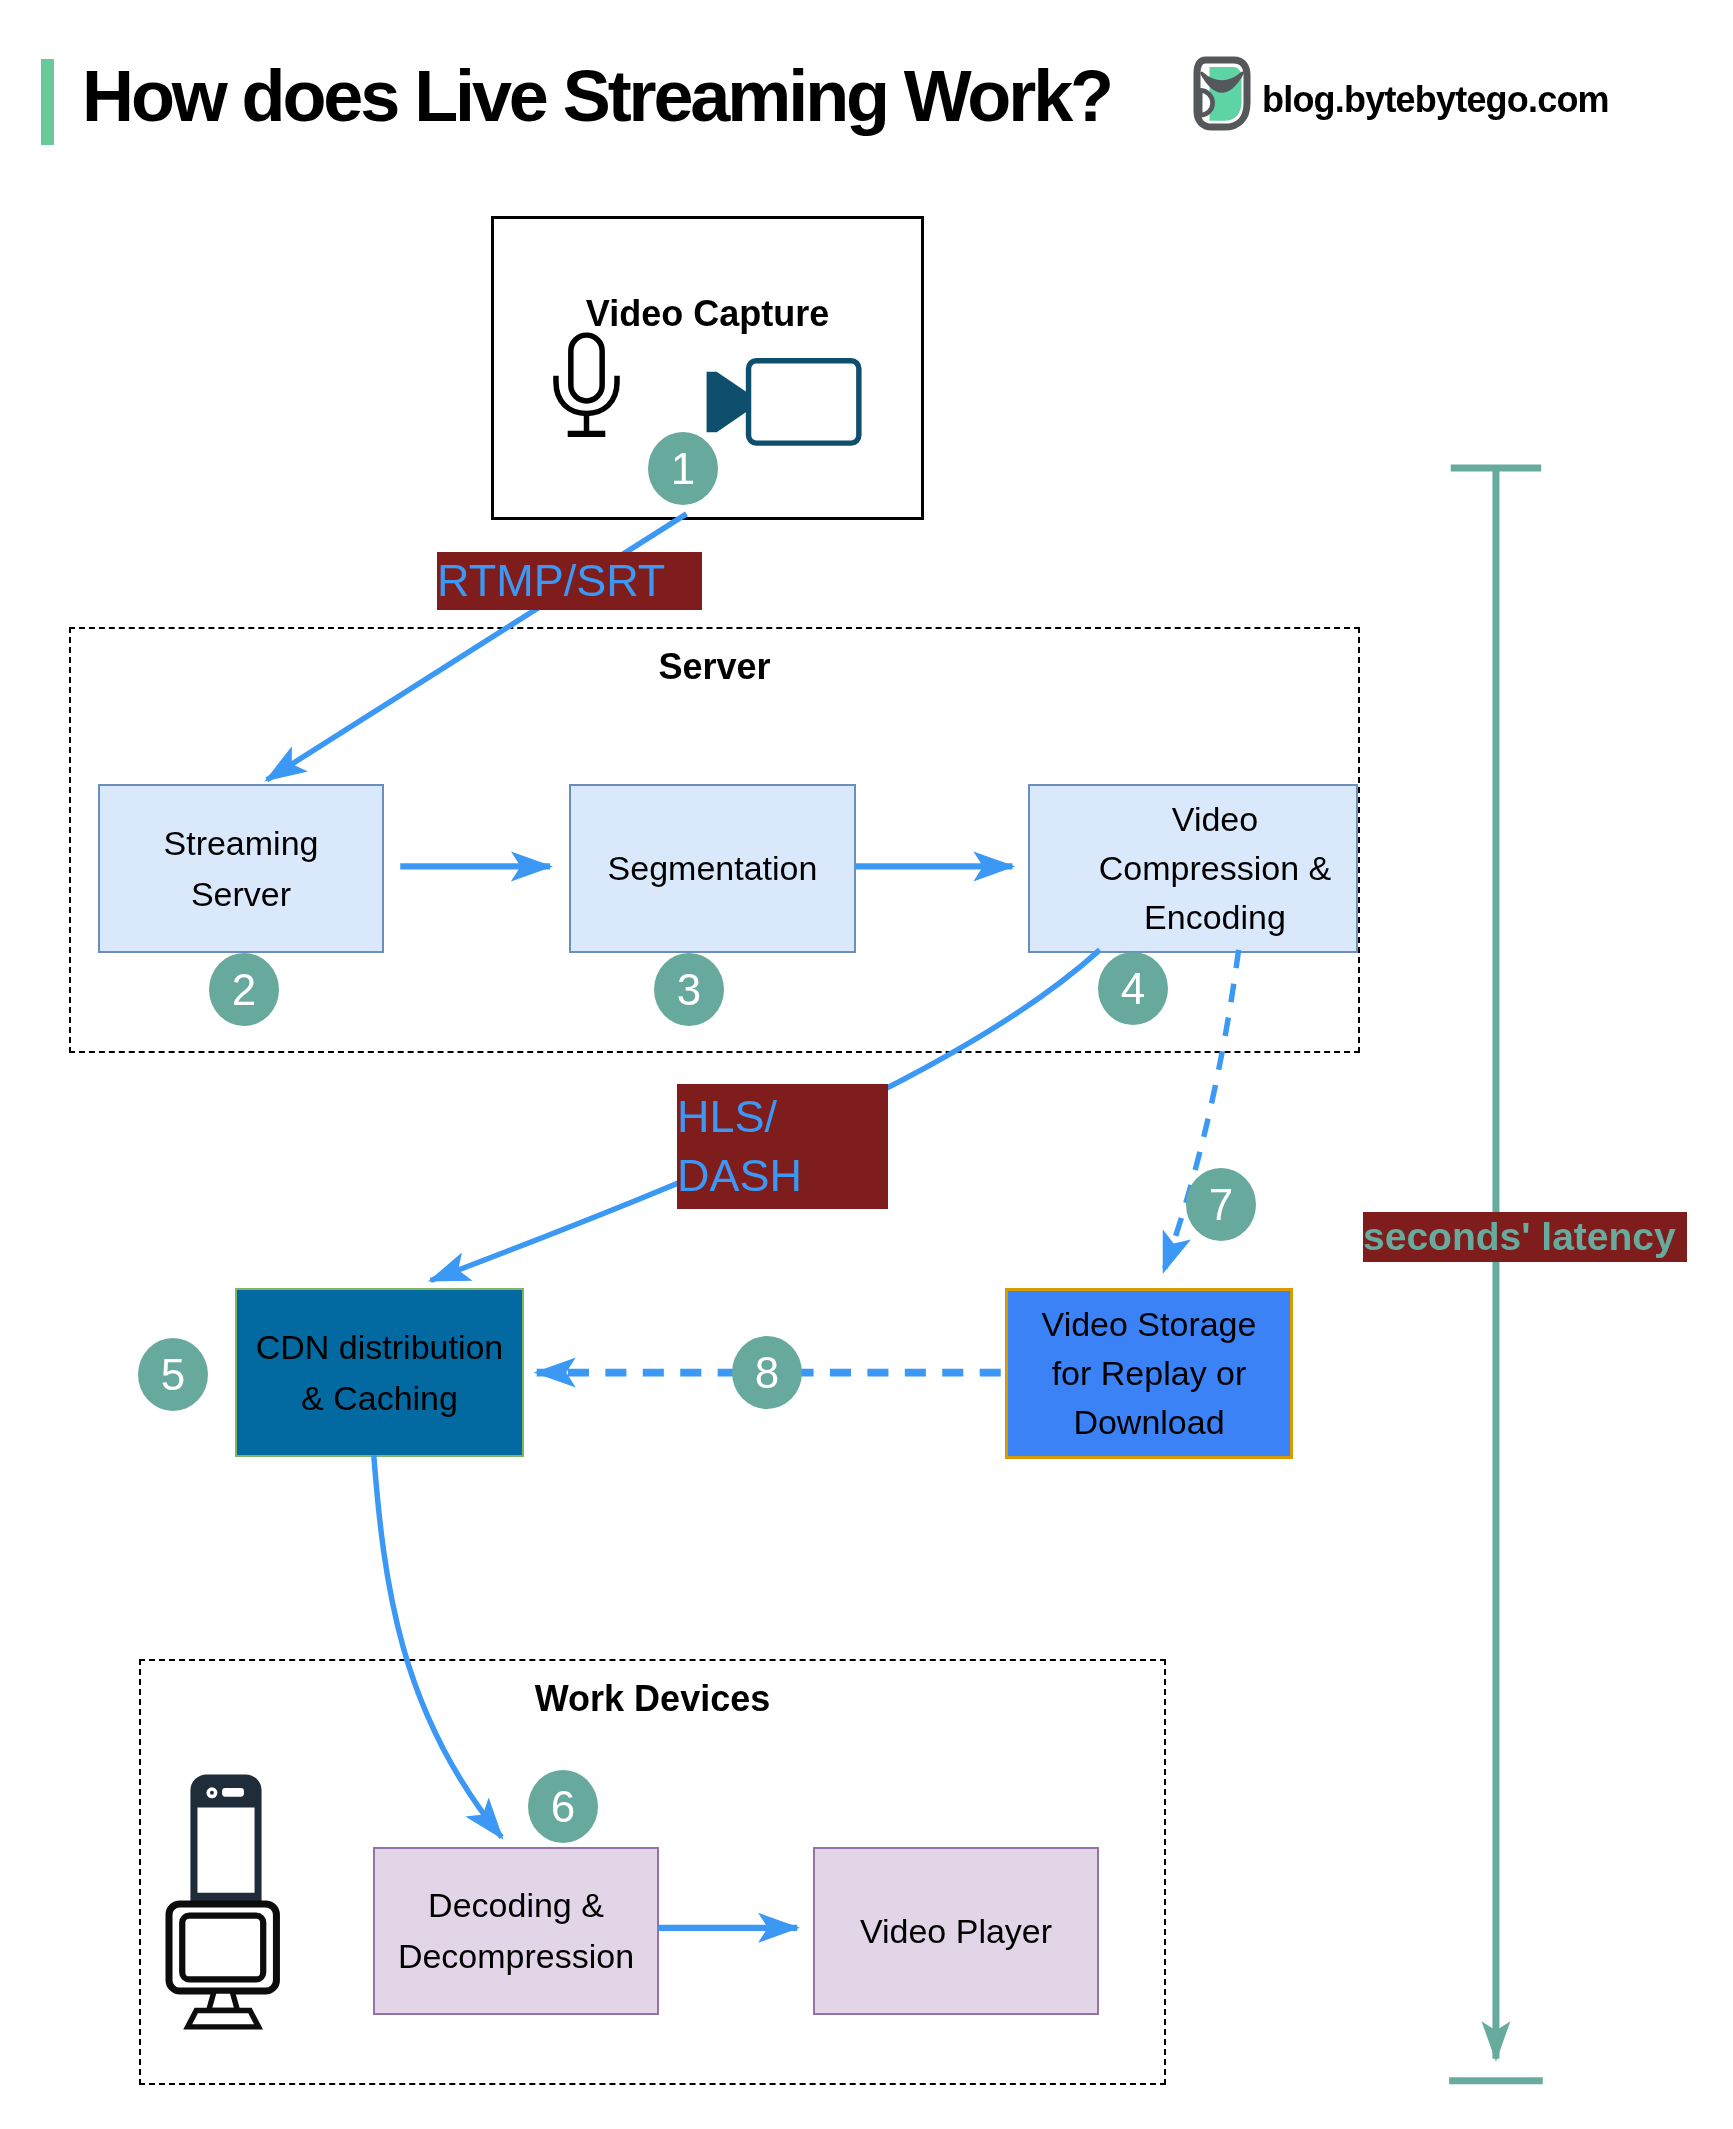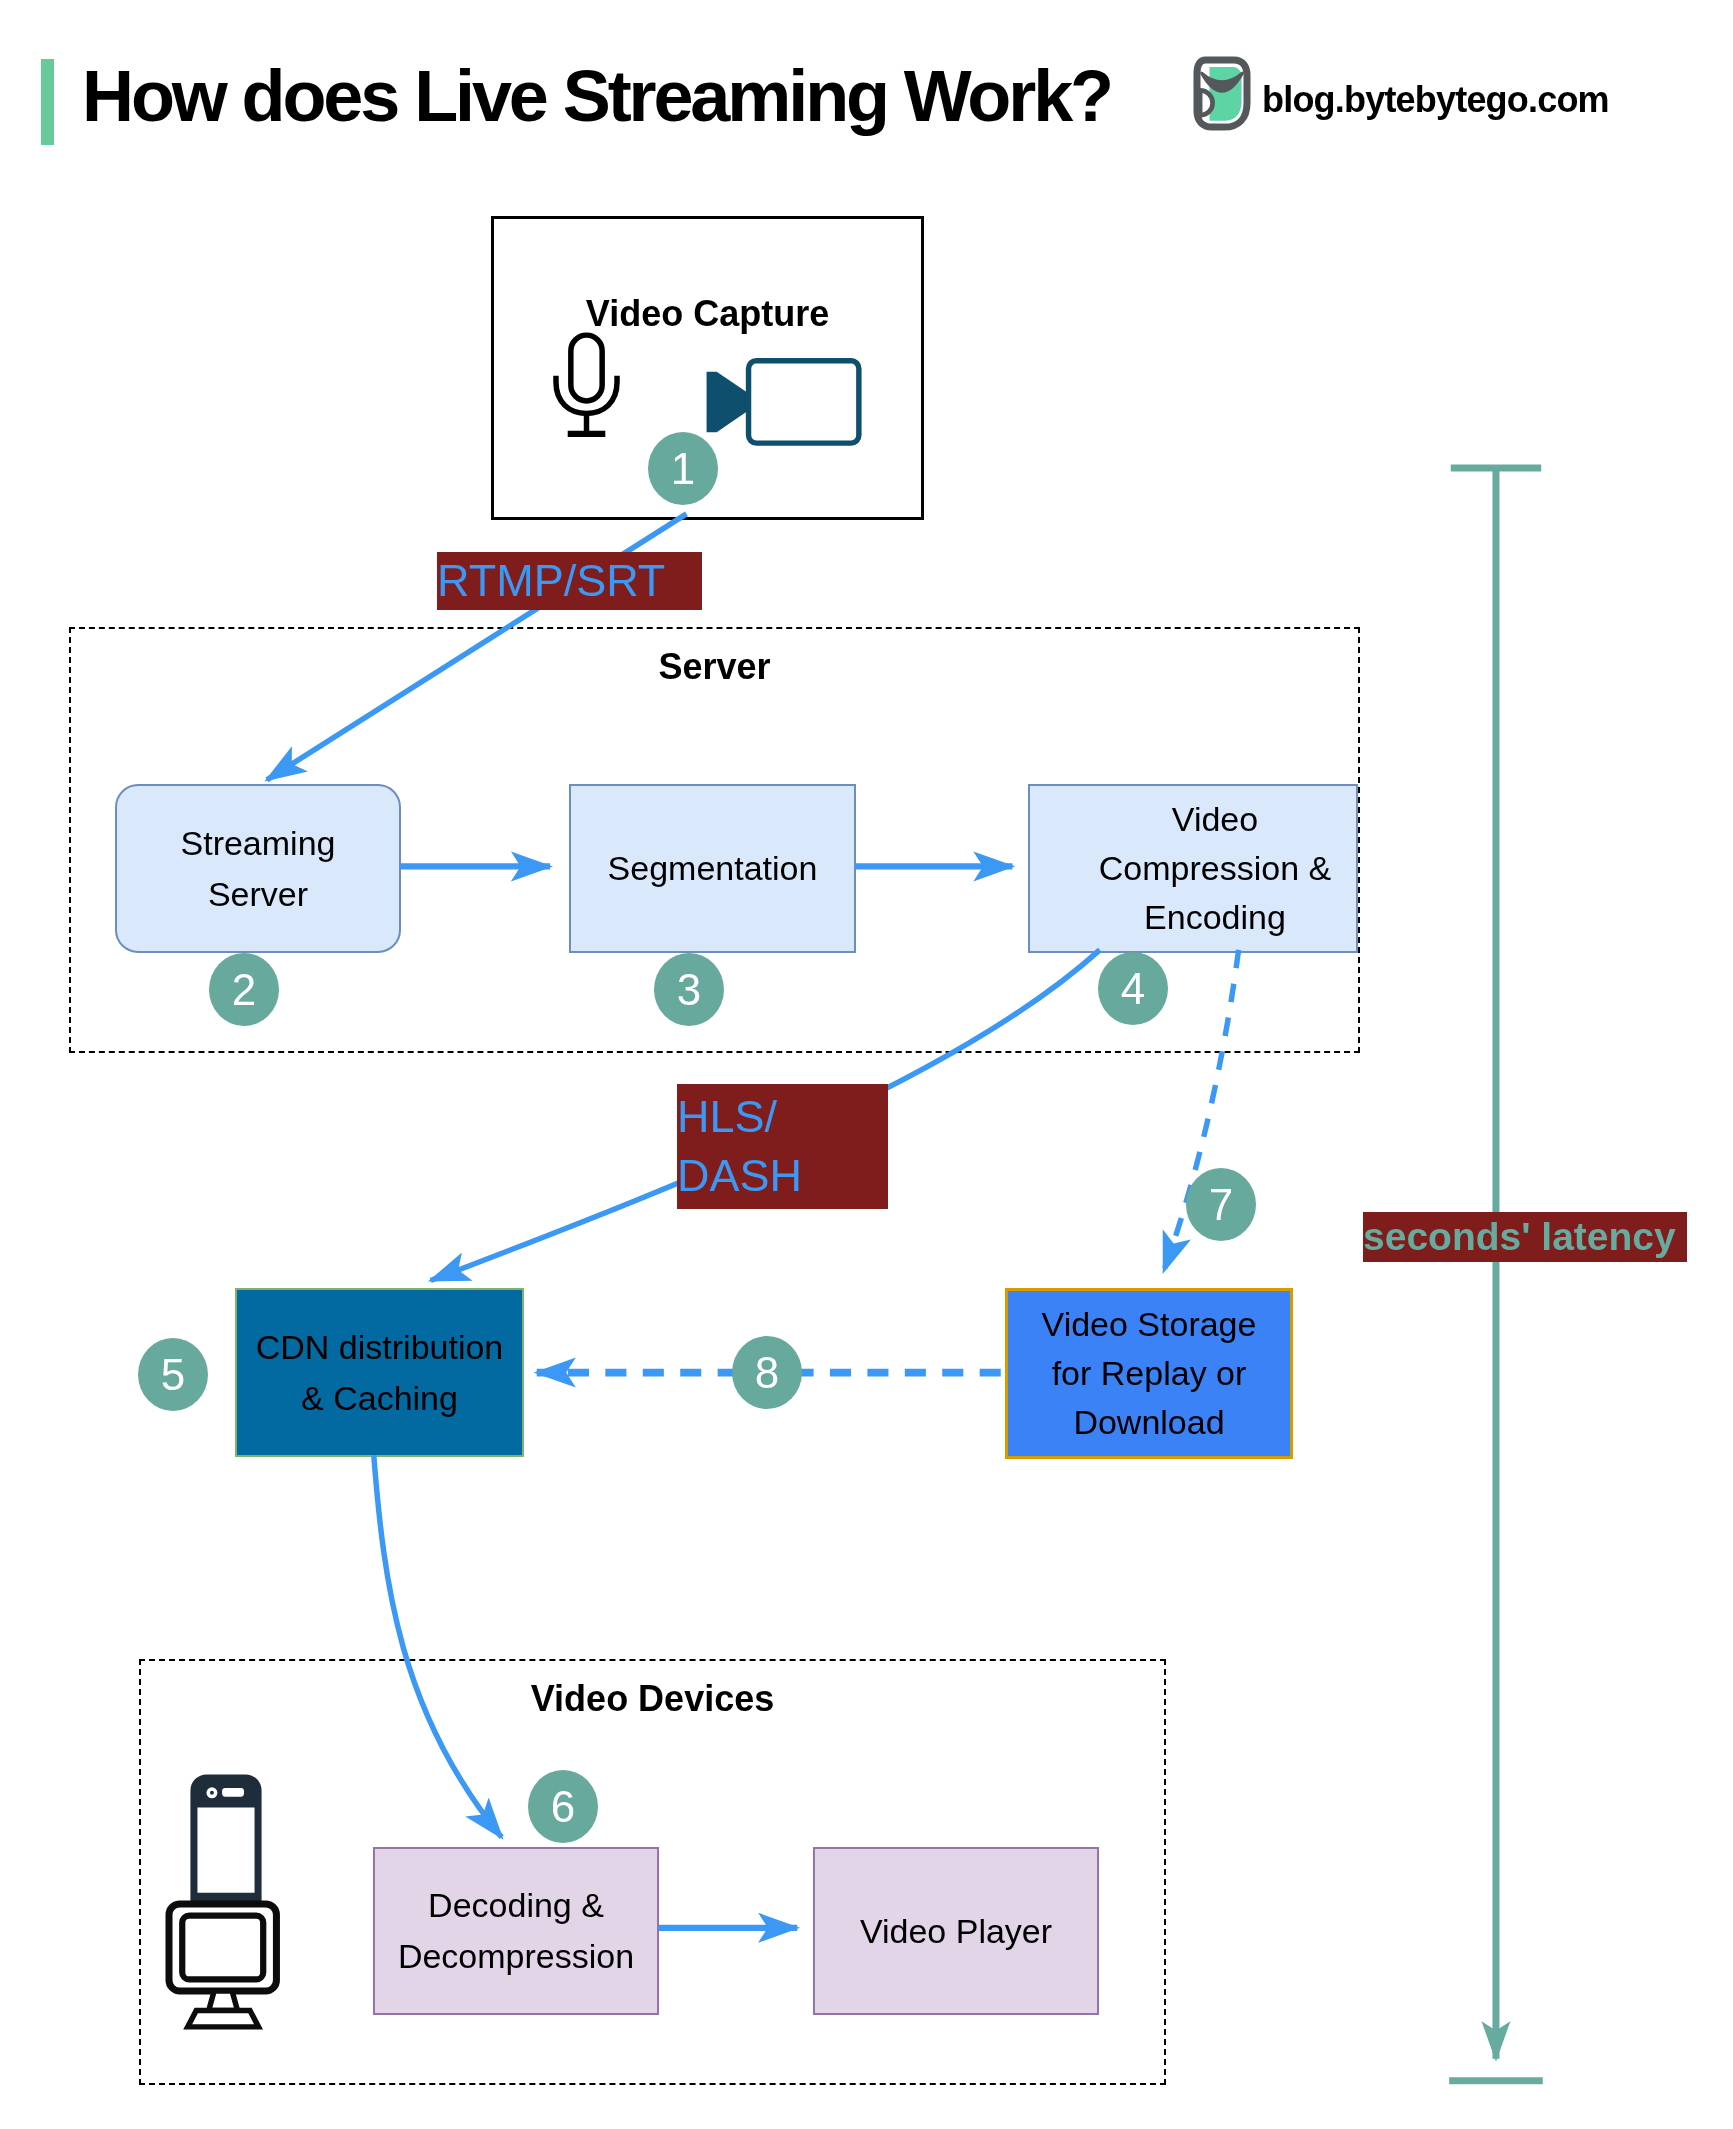--- a/index.html
+++ b/index.html
@@ -20,21 +20,21 @@
   #g-server{left:69px;top:627px;width:1287px;height:422px;}
   #g-view{left:139px;top:1659px;width:1023px;height:422px;}
   .group-label{width:100%;text-align:center;font-weight:bold;font-size:36px;margin-top:17px;}
 
   
   .node{position:absolute;display:flex;align-items:center;justify-content:center;
         text-align:center;font-size:34px;line-height:1.5;white-space:pre-line;z-index:2;}
   #n-capture{left:491px;top:216px;width:427px;height:298px;background:#fff;border:3.1px solid #000;display:block;}
   #n-capture .cap-label{width:100%;text-align:center;font-weight:bold;font-size:36px;margin-top:17px;}
   .blue-node{background:#dae8fc;border:2.3px solid #6c8ebf;}
-  #n-stream {left:115px;top:784px;width:282px;height:165px;border-radius:23px;}
+  #n-stream {left:98px;top:784px;width:282px;height:165px;}
   #n-seg    {left:569px;top:784px;width:283px;height:165px;}
   #n-comp   {left:1028px;top:784px;width:282px;height:165px;line-height:1.45;padding-left:44px;}
   #n-cdn    {left:235px;top:1288px;width:285px;height:165px;background:#0369a1;border:2.3px solid #82b366;}
   #n-storage{left:1005px;top:1288px;width:282px;height:165px;background:#3b82f6;border:3.1px solid #d79b00;line-height:1.45;}
   #n-decode {left:373px;top:1847px;width:282px;height:164px;background:#e1d5e7;border:2.3px solid #9673a6;}
   #n-player {left:813px;top:1847px;width:282px;height:164px;background:#e1d5e7;border:2.3px solid #9673a6;}
 
   
   #edges{position:absolute;left:0;top:0;z-index:3;pointer-events:none;}
 
@@ -112,21 +112,21 @@
     <span>CDN distribution
 &amp; Caching</span>
   </div>
   <div id="n-storage" class="node">
     <span>Video Storage
 for Replay or
 Download</span>
   </div>
 
   <div id="g-view" class="group">
-    <div class="group-label">Video Devices</div>
+    <div class="group-label">Work Devices</div>
   </div>
   <div id="n-decode" class="node">
     <span>Decoding &amp;
 Decompression</span>
   </div>
   <div id="n-player" class="node">
     <span>Video Player</span>
   </div>
   <svg id="ic-phone" class="icon" width="72" height="147" viewBox="0 0 92 188">
     <rect x="5" y="5" width="82" height="178" rx="16" fill="#fff" stroke="#1f2c3a" stroke-width="9"></rect>

